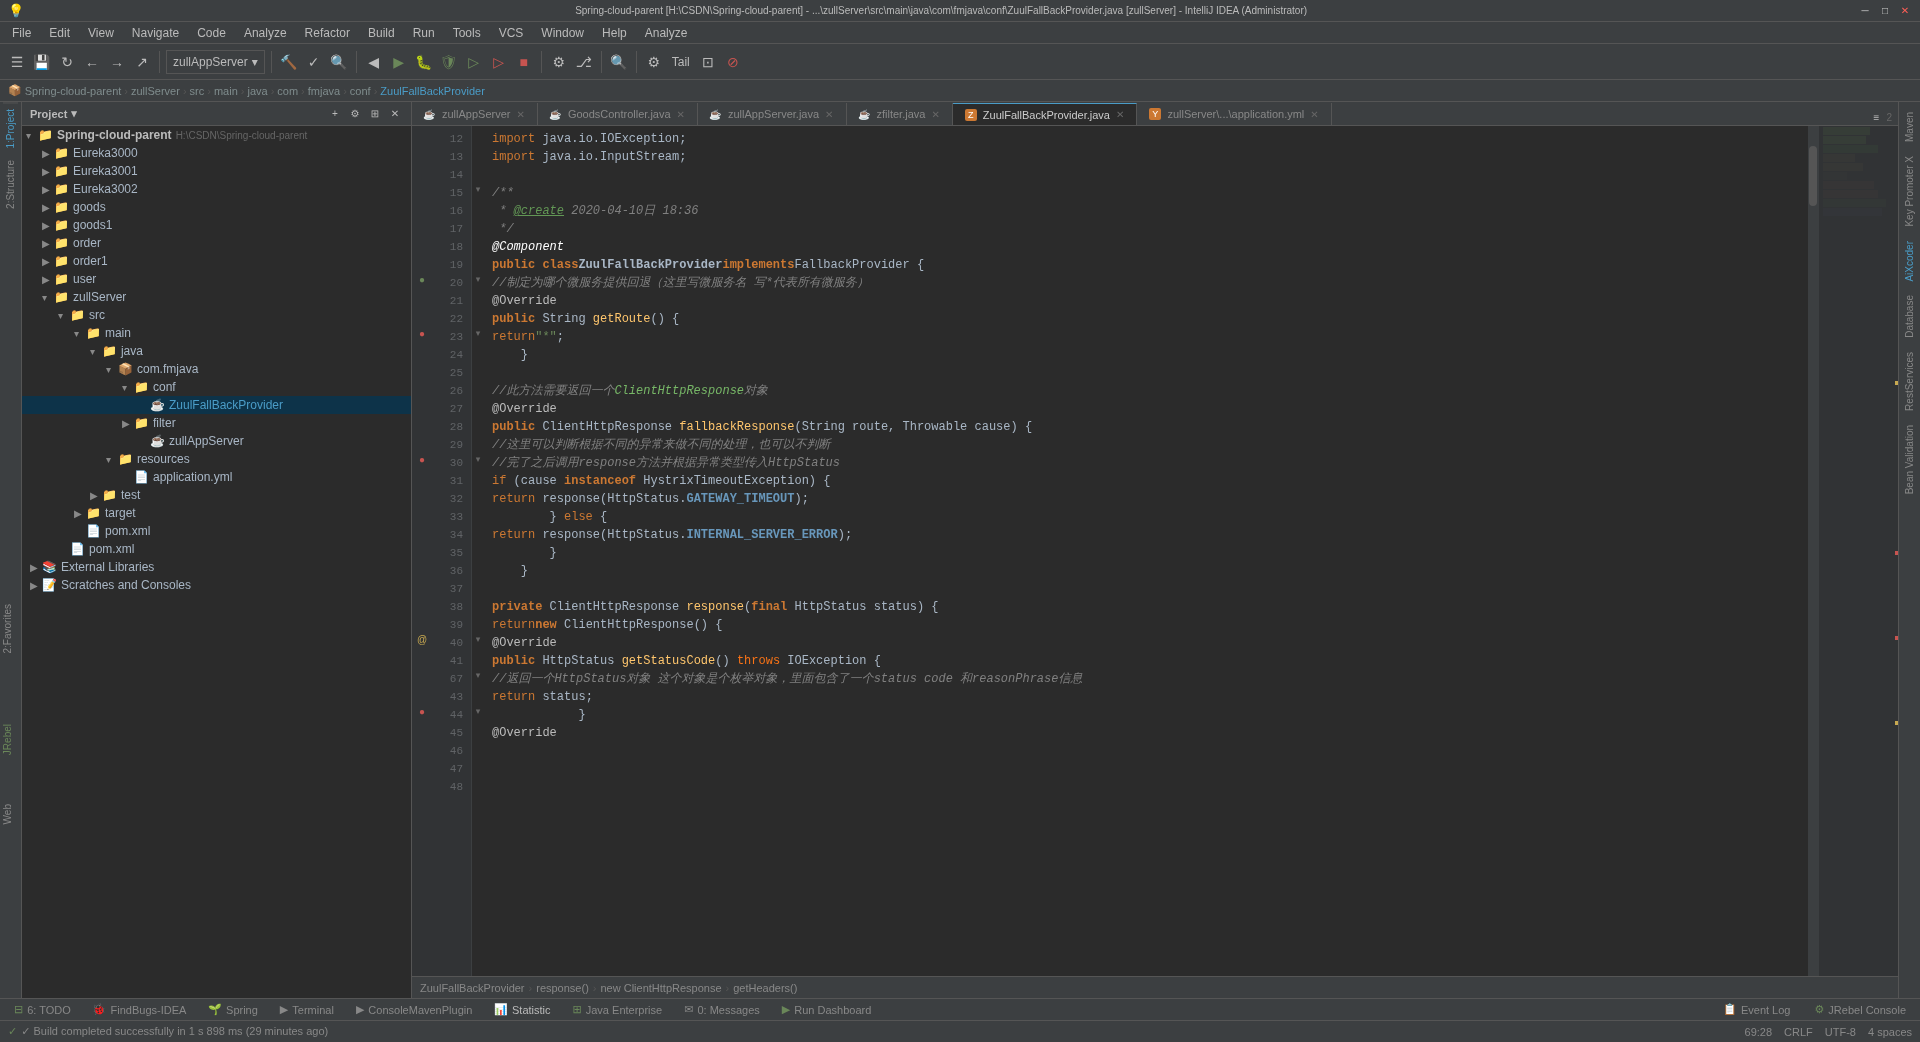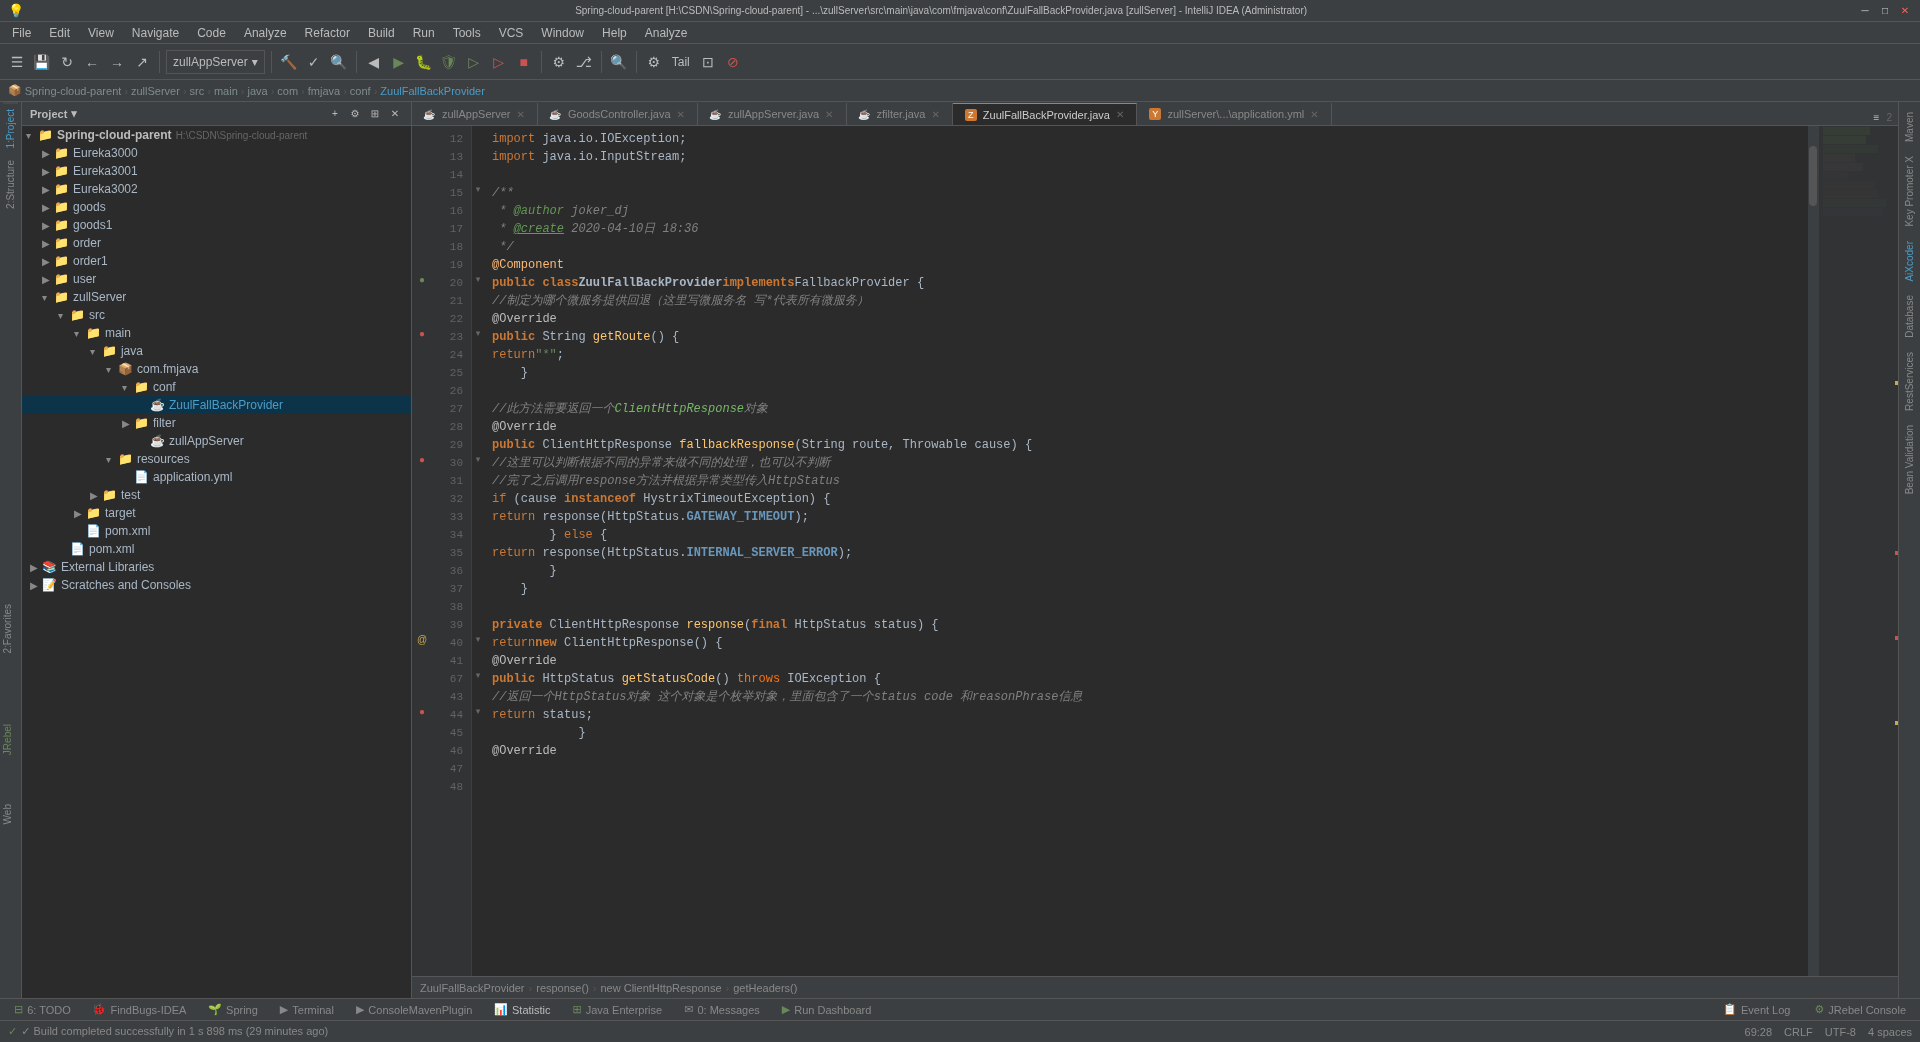--- a/index.html
+++ b/index.html
@@ -498,24 +498,23 @@
         <div class="fold-btn"></div>
         <div class="fold-btn"></div>
         <div class="fold-btn"></div>
       </div>
 
       <div id="code-content">
         <div class="code-line"><span class="kw">import</span> java.io.IOException;</div>
         <div class="code-line"><span class="kw">import</span> java.io.InputStream;</div>
         <div class="code-line"></div>
         <div class="code-line"><span class="comment">/**</span></div>
-        <div class="code-line"><span class="comment"> * <span style="color:#629755;">@author</span> joker_dj</span></div>
         <div class="code-line"><span class="comment"> * <span style="color:#629755; text-decoration:underline;">@create</span> 2020-04-10日 18:36</span></div>
         <div class="code-line"><span class="comment"> */</span></div>
-        <div class="code-line"><span style="color:#fdba74;">@Component</span></div>
+        <div class="code-line"><span style="color:#ffffff;font-style:italic;">@Component</span></div>
         <div class="code-line"><span class="kw2">public class</span> <span style="color:#a9b7c6; font-weight:bold;">ZuulFallBackProvider</span> <span class="kw2">implements</span> <span style="color:#a9b7c6;">FallbackProvider</span> {</div>
         <div class="code-line">    <span class="comment">//制定为哪个微服务提供回退（这里写微服务名 写*代表所有微服务）</span></div>
         <div class="code-line">    <span style="color:#bbb;">@Override</span></div>
         <div class="code-line">    <span class="kw2">public</span> String <span class="method">getRoute</span>() {</div>
         <div class="code-line">        <span class="kw">return</span> <span class="str">"*"</span>;</div>
         <div class="code-line">    }</div>
         <div class="code-line"></div>
         <div class="code-line">    <span class="comment">//此方法需要返回一个<span style="font-style:italic; color:#77b767;">ClientHttpResponse</span>对象</span></div>
         <div class="code-line">    <span style="color:#bbb;">@Override</span></div>
         <div class="code-line">    <span class="kw2">public</span> ClientHttpResponse <span class="method">fallbackResponse</span>(String route, Throwable cause) {</div>

